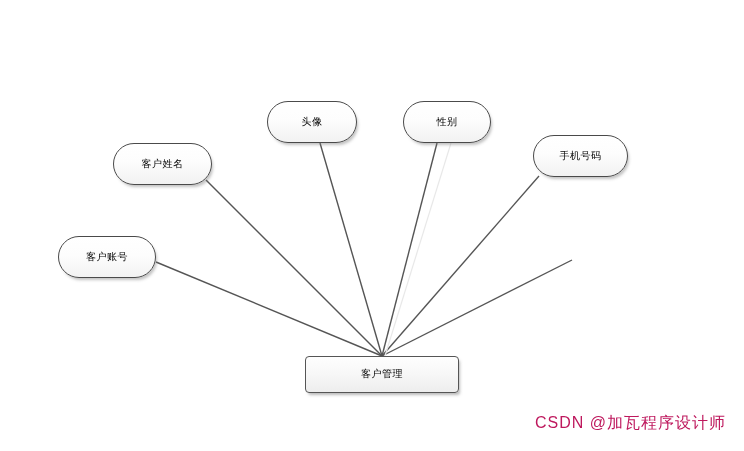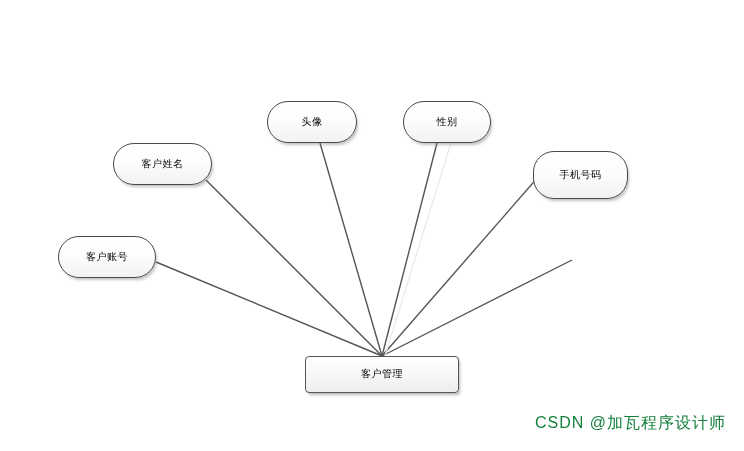--- a/index.html
+++ b/index.html
@@ -57,21 +57,21 @@
   }
   .node-label {
     display: block;
     pointer-events: none;
   }
   #watermark {
     position: absolute;
     right: 18px;
     bottom: 17px;
     font-size: 16px;
-    color: #15803d;
+    color: #be185d;
     letter-spacing: 1px;
     white-space: nowrap;
     user-select: none;
   }
 </style>
 </head>
 <body>
 
 <div id="diagram-canvas">
 
@@ -96,21 +96,21 @@
   </div>
 
   <div class="node attribute" id="node-avatar" style="left: 267px; top: 101px; width: 90px; height: 42px;">
     <span class="node-label">头像</span>
   </div>
 
   <div class="node attribute" id="node-gender" style="left: 403px; top: 101px; width: 88px; height: 42px; align-items: center;">
     <span class="node-label">性别</span>
   </div>
 
-  <div class="node attribute" id="node-phone-number" style="left: 533px; top: 151px; width: 95px; height: 48px; text-align: right;">
+  <div class="node attribute" id="node-phone-number" style="left: 533px; top: 135px; width: 95px; height: 42px; text-align: right;">
     <span class="node-label">手机号码</span>
   </div>
 
 
   <div class="node entity" id="node-entity" style="left: 305px; top: 356px; width: 154px; height: 37px;">
     <span class="node-label">客户管理</span>
   </div>
 
   <div id="watermark">CSDN @加瓦程序设计师</div>
 

